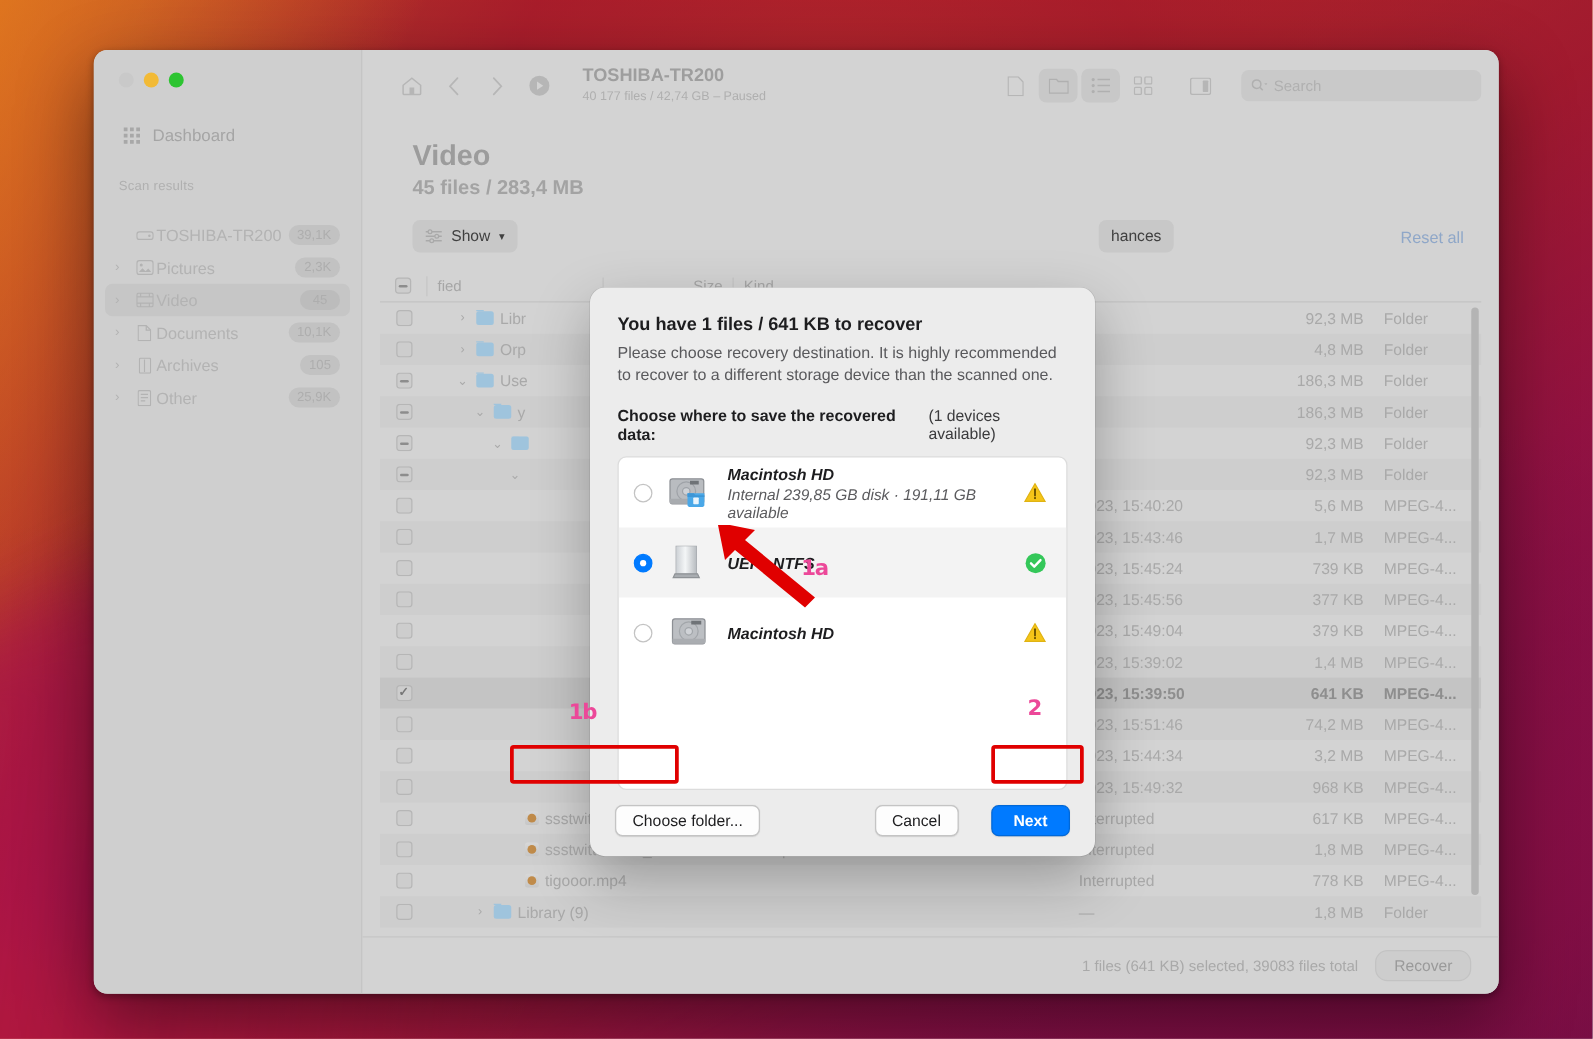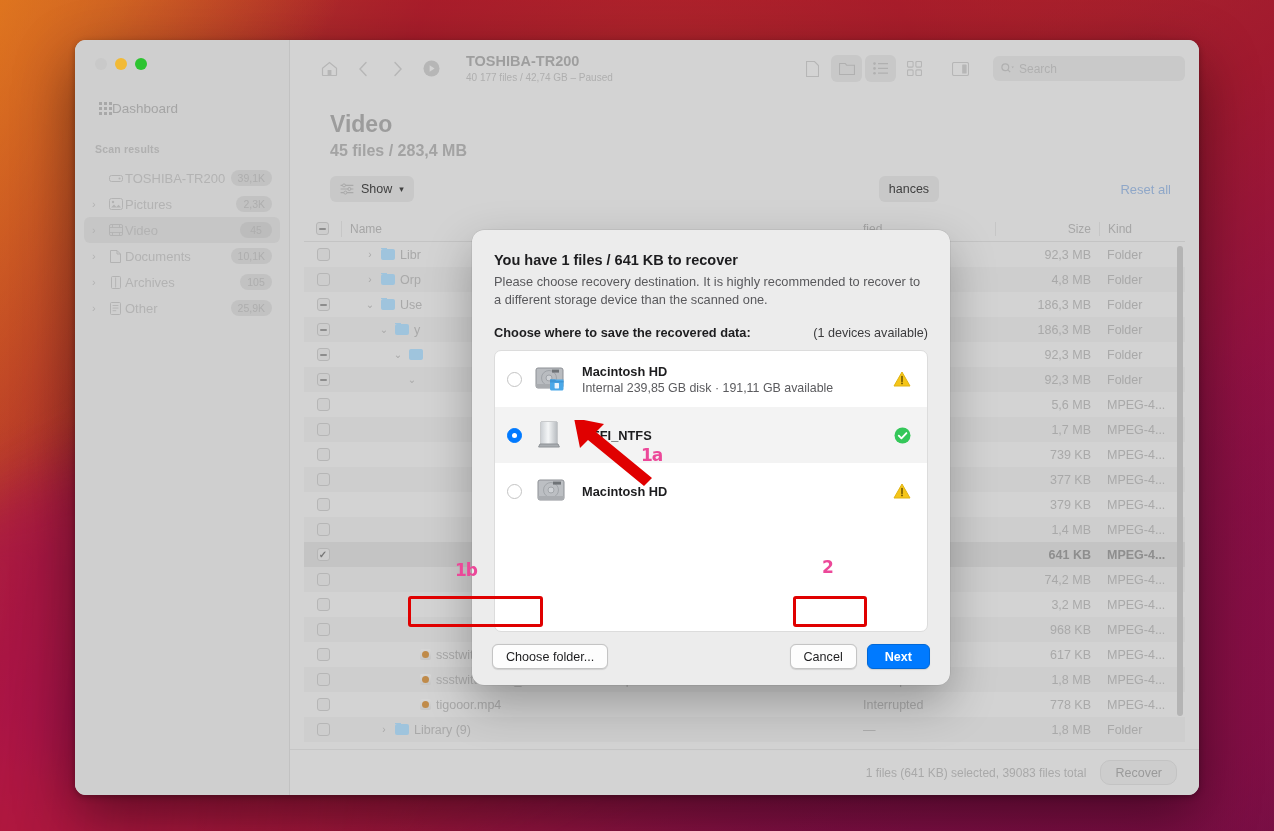--- a/index.html
+++ b/index.html
@@ -47,31 +47,31 @@
     display: flex; flex-direction: column;
     position: relative;
   }
   .traffic { display: flex; gap: 8px; padding: 18px 0 0 20px; }
   .dot { width: 12px; height: 12px; border-radius: 50%; }
   .dot.red { background: #c9c9c9; }
   .dot.yellow { background: #f2ba36; }
   .dot.green { background: #2dc431; }
 
   .dashboard-row {
-    display: flex; align-items: center; 
+    display: flex; align-items: center; gap: 10px;
     margin: 26px 12px 0 18px; padding: 5px 6px; border-radius: 6px;
     color: #a8a8a8;
   }
   .grid-icon { display: grid; grid-template-columns: repeat(3,3px); grid-template-rows: repeat(3,3px); gap: 2px; }
   .grid-icon i { background: #a8a8a8; display: block; width: 3px; height: 3px; }
   .dashboard-label { font-size: 13.5px; color: #a5a5a5; }
 
   .section-title {
-    font-size: 10.5px; font-weight: 700; color: #b0b0b0;
-    margin: 22px 0 10px 20px; letter-spacing: .2px;
+    font-size: 10.5px; font-weight: 400; color: #b0b0b0;
+    margin: 22px 0 20px 20px; letter-spacing: .2px;
   }
   .nav-item {
     display: flex; align-items: center;
     height: 26px; margin: 0 9px; padding: 0 8px;
     border-radius: 6px; color: #b3b3b3; font-size: 13px;
     position: relative;
   }
   .nav-item.selected { background: #c6c6c6; }
   .nav-chevron { width: 14px; font-size: 11px; color: #b3b3b3; flex: 0 0 14px; }
   .nav-icon { width: 19px; flex: 0 0 19px; display: flex; align-items: center; justify-content: center; }
@@ -163,21 +163,21 @@
     gap: 14px; padding: 0 22px; border-top: 1px solid #c6c6c6;
   }
   .status-text { font-size: 12px; color: #a9a9a9; }
   .recover-btn {
     height: 25px; padding: 0 14px; border-radius: 10px; background: #cdcdcd;
     color: #9a9a9a; font-size: 12.5px; border: 1px solid #c3c3c3; font-family: inherit;
   }
 
   
   .modal {
-    position: absolute; left: 397px; top: 190px; width: 478px; height: 455px;
+    position: absolute; left: 397px; top: 190px; width: 404px; height: 455px;
     background: #ececec; border-radius: 12px;
     box-shadow: 0 18px 46px rgba(0,0,0,.28), 0 0 0 .5px rgba(0,0,0,.10);
     display: flex; flex-direction: column; z-index: 40;
   }
   .modal-body { padding: 22px 22px 0 22px; }
   .modal-title { font-size: 14.5px; font-weight: 700; color: #1d1d1f; }
   .modal-desc { font-size: 12.8px; color: #59595c; line-height: 1.42; margin-top: 5px; }
   .modal-sub { display: flex; align-items: baseline; margin-top: 16px; }
   .modal-sub .lbl { font-size: 12.8px; font-weight: 700; color: #1d1d1f; }
   .modal-sub .cnt { margin-left: auto; font-size: 12.6px; color: #3b3b3d; }
@@ -190,33 +190,33 @@
     display: flex; align-items: center; height: 56px; padding: 0 14px 0 12px; gap: 11px;
   }
   .dev.on { background: #f3f3f3; }
   .radio {
     width: 15px; height: 15px; border-radius: 50%; border: 1px solid #c3c3c3;
     background: #fff; flex: 0 0 15px; display: flex; align-items: center; justify-content: center;
   }
   .radio.on { background: #007aff; border-color: #007aff; }
   .radio.on::after { content: ""; width: 5px; height: 5px; border-radius: 50%; background: #fff; }
   .dev-icon { width: 38px; flex: 0 0 38px; display: flex; align-items: center; justify-content: center; }
-  .dev-txt { flex: 1 1 auto; min-width: 0; }
+  .dev-txt { flex: 1 1 auto; min-width: 0; font-style: italic; }
   .dev-name { font-size: 12.8px; font-weight: 700; color: #1d1d1f; }
   .dev-meta { font-size: 12.4px; color: #5b5b5e; margin-top: 2px; }
   .dev-status { width: 22px; flex: 0 0 22px; display: flex; align-items: center; justify-content: center; }
 
   .modal-footer { display: flex; align-items: center; padding: 12px 20px 16px 20px; }
   .btn {
     height: 25px; padding: 0 13px; border-radius: 6px; font-size: 12.6px;
     font-family: inherit; border: .5px solid #c4c4c4; background: #fdfdfd; color: #1d1d1f;
     box-shadow: 0 .5px 1px rgba(0,0,0,.12);
   }
   .btn.primary { background: #007aff; color: #fff; border-color: #0068d8; padding: 0 17px; font-weight: 600; }
-  .footer-right { margin-left: auto; display: flex; gap: 10px; align-items: center; }
+  .footer-right { margin-left: auto; display: flex; gap: 26px; align-items: center; }
 
   
   .anno-box { position: absolute; border: 3px solid #e00000; border-radius: 3px; z-index: 60; pointer-events: none; }
   .anno-lbl {
     position: absolute; color: #ec4899; font-weight: 700; font-size: 17px; z-index: 61;
     font-family: "DejaVu Sans", sans-serif; letter-spacing: -1px;
   }
   .anno-arrow { position: absolute; z-index: 61; }
 </style>
 </head>
@@ -419,21 +419,20 @@
         <span>hances</span>
       </div>
       <div class="reset-all">Reset all</div>
     </div>
 
     <div class="table">
       <div class="thead">
         <div class="th th-sel">
             <span class="cbox mixed"></span>
           </div>
-        <div class="th th-name">Name</div>
         <div class="th th-mod">fied</div>
         <div class="th th-size">Size</div>
         <div class="th th-kind">Kind</div>
       </div>
       <div class="tbody" id="tbody">
           <div class="row">
             <div class="cell c-sel">
               <span class="cbox "></span>
             </div>
             <div class="cell c-name" style="padding-left: 22px;">

